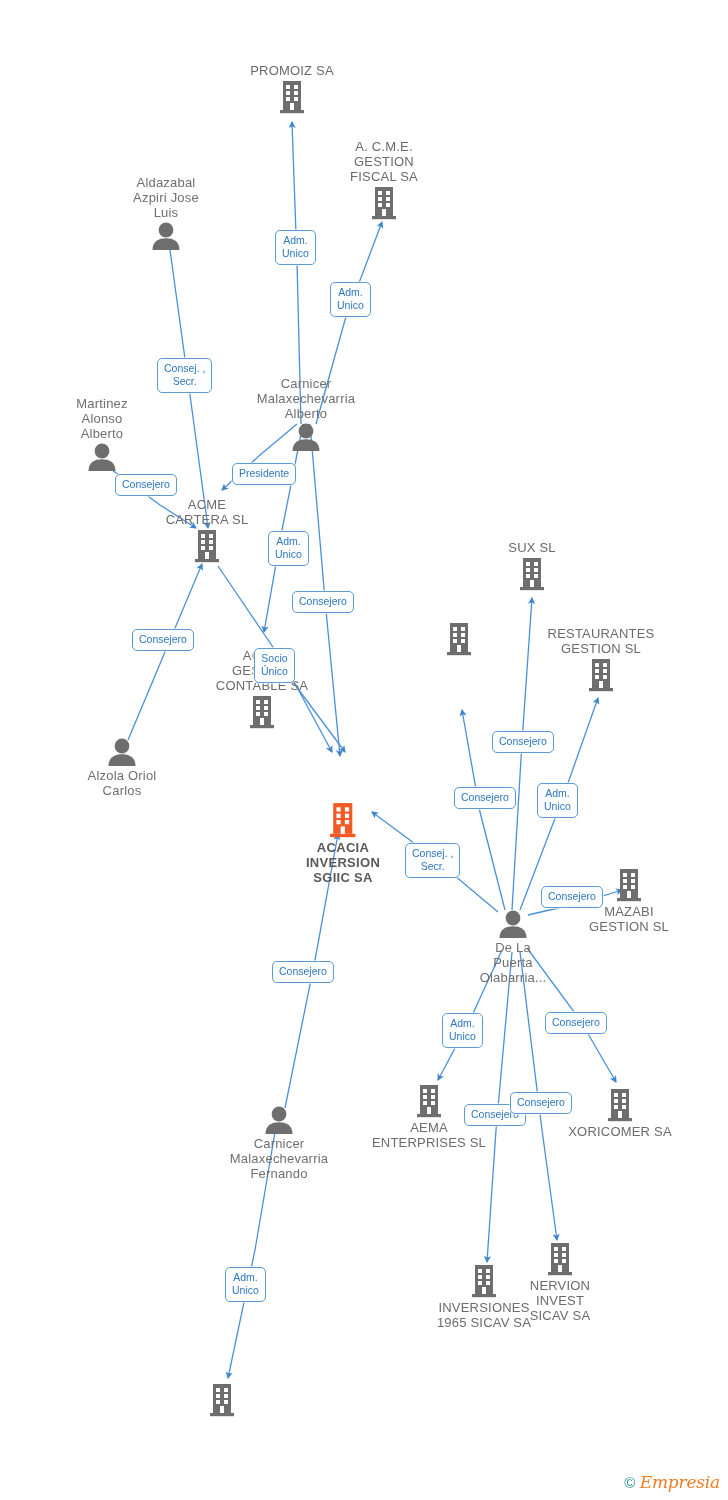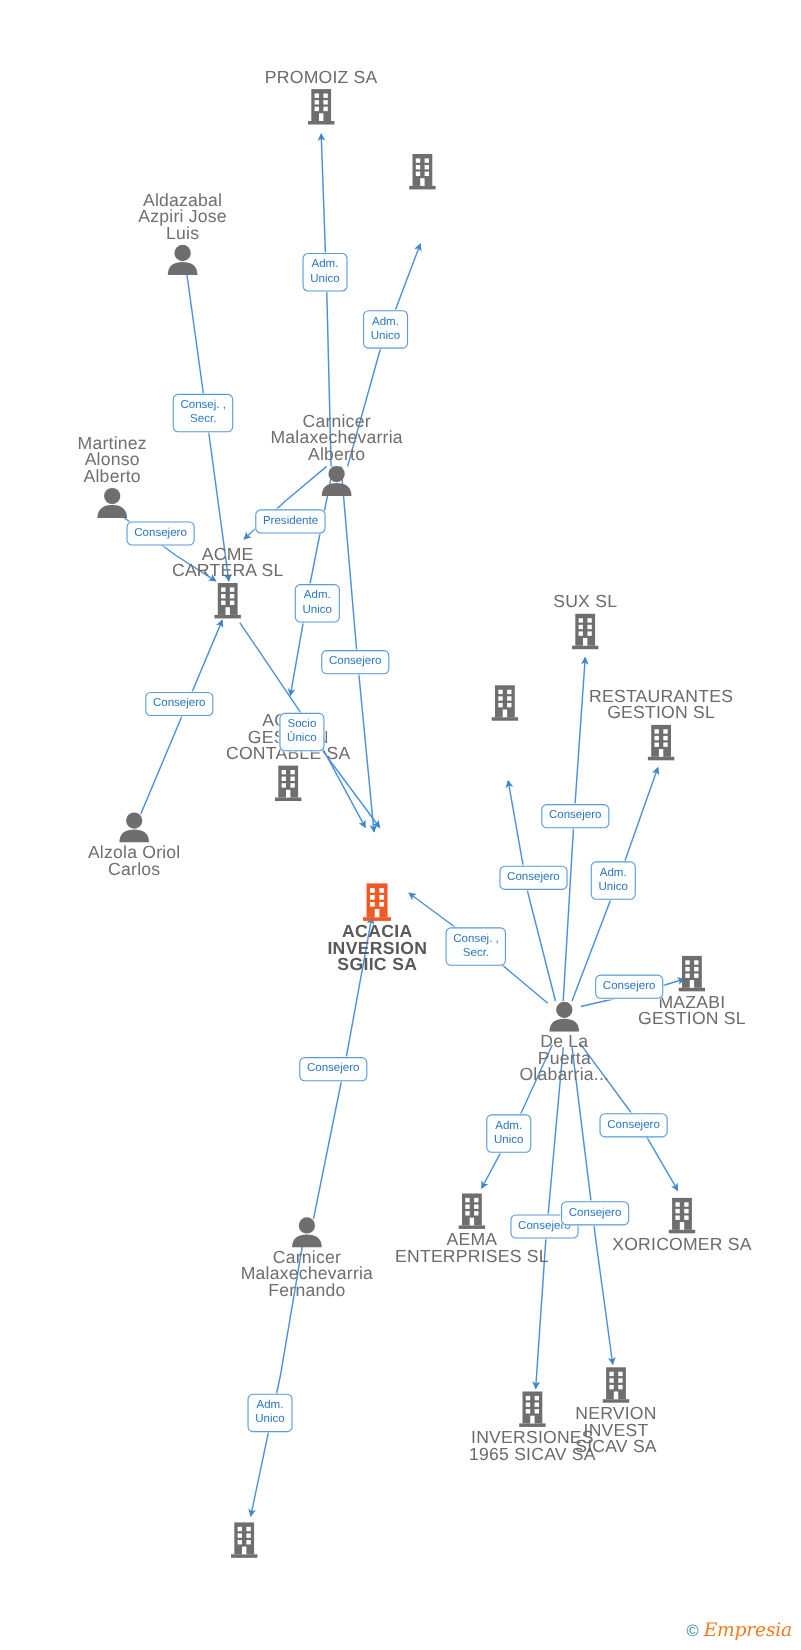--- a/index.html
+++ b/index.html
@@ -31,21 +31,21 @@
     margin-left: -75px;
     text-align: center;
     line-height: 15px;
   }
   .node .glyph {
     display: block;
     line-height: 0;
   }
   .node .caption {
     display: block;
-    font-size: 16px;
+    font-size: 13px;
     color: #666666;
     letter-spacing: 0.2px;
     white-space: pre-line;
   }
   .node.company .caption { color: #6b6b6b; }
   .node.person  .caption { color: #6f6f6f; }
   .node.focus .caption {
     color: #595959;
     font-weight: bold;
     letter-spacing: 0.3px;
@@ -134,20 +134,23 @@
             <rect x="7" y="5" width="4" height="4" fill="#ffffff"></rect>
             <rect x="15" y="5" width="4" height="4" fill="#ffffff"></rect>
             <rect x="7" y="11" width="4" height="4" fill="#ffffff"></rect>
             <rect x="15" y="11" width="4" height="4" fill="#ffffff"></rect>
             <rect x="7" y="17" width="4" height="4" fill="#ffffff"></rect>
             <rect x="15" y="17" width="4" height="4" fill="#ffffff"></rect>
             <rect x="11" y="23" width="4" height="7" fill="#ffffff"></rect>
           </svg></span>
       </div>
       <div class="node company caption-above" style="left: 384px; top: 139px;">
+        <span class="caption">A. C.M.E.
+GESTION
+FISCAL SA</span>
         <span class="glyph"><svg width="26" height="34" viewBox="0 0 26 34">
             <rect x="4" y="1" width="18" height="29" fill="#6e6e6e"></rect>
             <rect x="1" y="30" width="24" height="3.2" fill="#6e6e6e"></rect>
             <rect x="7" y="5" width="4" height="4" fill="#ffffff"></rect>
             <rect x="15" y="5" width="4" height="4" fill="#ffffff"></rect>
             <rect x="7" y="11" width="4" height="4" fill="#ffffff"></rect>
             <rect x="15" y="11" width="4" height="4" fill="#ffffff"></rect>
             <rect x="7" y="17" width="4" height="4" fill="#ffffff"></rect>
             <rect x="15" y="17" width="4" height="4" fill="#ffffff"></rect>
             <rect x="11" y="23" width="4" height="7" fill="#ffffff"></rect>

